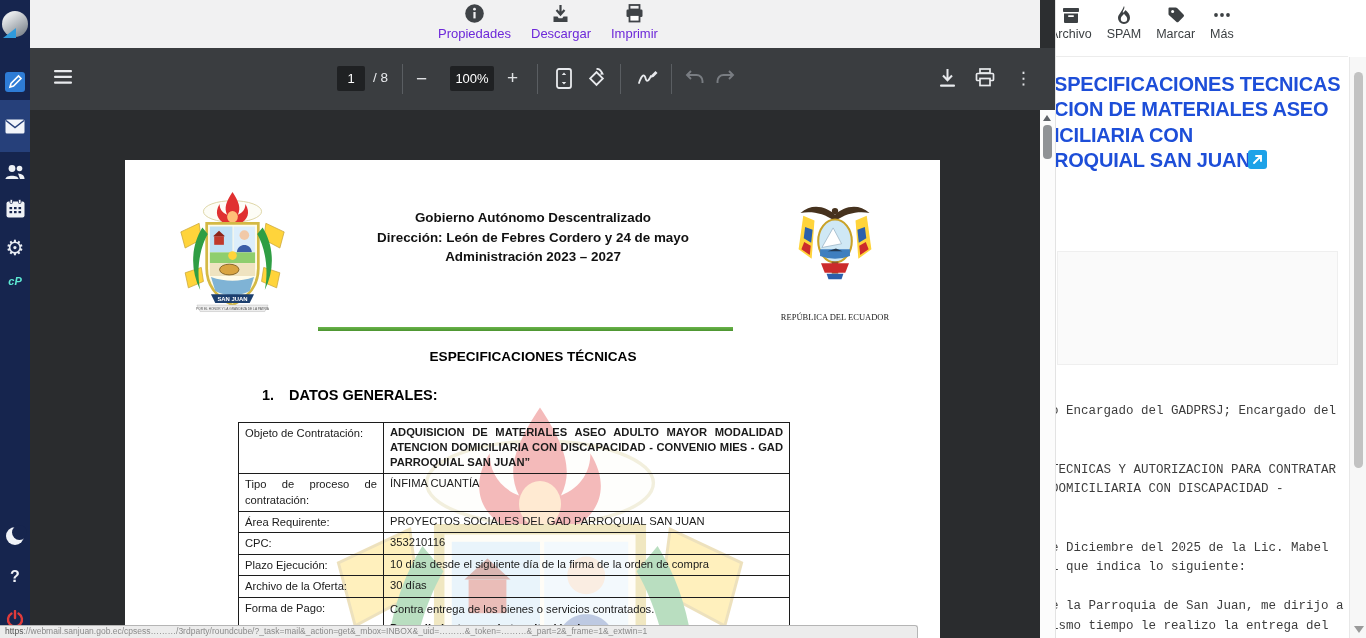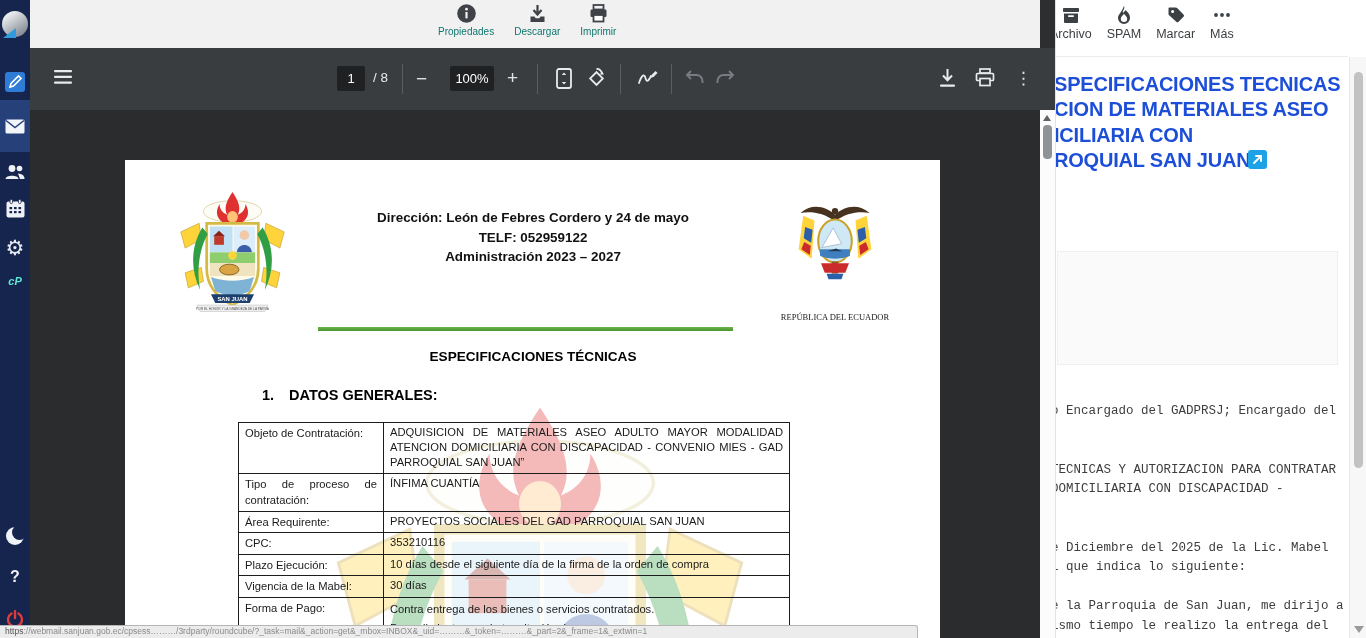--- a/index.html
+++ b/index.html
@@ -26,21 +26,21 @@
   .logo-ball .b2 { position:absolute; left:1px; bottom:-1px; width:0; height:0;
                    border-left:13px solid transparent; border-bottom:10px solid #2f9add; }
   .crescent { position:relative; width:18px; height:18px; }
   .crescent .c1 { position:absolute; width:18px; height:18px; border-radius:50%; background:#f0f3f8; }
   .crescent .c2 { position:absolute; left:6px; top:-2px; width:15px; height:15px; border-radius:50%; background:#16254e; }
 
   
   #preview-header { position:absolute; left:30px; top:0; width:1010px; height:48px; background:#f1f1f2; z-index:10; }
   #ph-buttons { position:absolute; left:408px; top:3px; display:flex; gap:20px; }
   .tb-btn { display:flex; flex-direction:column; align-items:center; gap:2px; cursor:pointer; }
-  .tb-btn .lbl { font-size:10px; color:#0f766e; }
+  .tb-btn .lbl { font-size:13px; color:#6d28d9; }
   .tb-btn svg { display:block; }
 
   
   #header-sliver { position:absolute; left:1040px; top:0; width:15px; height:48px; background:#2c2e30; z-index:11; }
 
   
   #msg-panel { position:absolute; left:1055px; top:0; width:311px; height:638px; background:#fff; overflow:hidden; z-index:5;
                border-left:1px solid #e3e3e3; }
   #msg-toolbar { position:absolute; left:-6px; top:5px; display:flex; gap:15px; }
   #msg-toolbar .tb-btn .lbl { font-size:12.5px; color:#3c4043; }
@@ -101,21 +101,21 @@
 
   #doc-table { position:absolute; left:113px; top:262px; width:552px; border-collapse:collapse;
                font-size:11.2px; color:#1a1a1a; }
   #doc-table td { border:1.6px solid #1c1c1c; vertical-align:top; padding:2px 6px; line-height:15px;
                   background:transparent; }
   #doc-table td.lbl { width:145px; text-align:justify; line-height:16.5px; }
   #doc-table tr.r0 td { height:47px; } #doc-table tr.r0 td.val div { line-height:15.2px; }
   #doc-table tr.r1 td { height:38px; }
   #doc-table tr.r2 td, #doc-table tr.r3 td, #doc-table tr.r4 td, #doc-table tr.r5 td { height:17px; }
   #doc-table tr.r6 td.val div { line-height:19.8px; }
-  #doc-table .b { font-weight:normal; }
+  #doc-table .b { font-weight:bold; }
   #doc-table .justify { text-align:justify; }
 
   
   #status-bar { position:absolute; left:0; bottom:0; width:918px; height:13px; background:#ececec;
                 border:1px solid #b5b5b5; border-left:none; border-bottom:none; border-top-right-radius:3px;
                 font-size:8.5px; line-height:11px; color:#8a8a8a; padding:0 5px; white-space:nowrap;
                 overflow:hidden; z-index:50; }
   #status-bar .head { color:#555; }
 </style>
 </head>
@@ -425,22 +425,22 @@
         <svg id="seal-left">
             <use href="#sj-arms" width="109" height="127"></use>
           </svg>
         <svg id="seal-right">
             <use href="#ec-arms" width="84" height="95"></use>
           </svg>
         <div id="seal-right-caption">REPÚBLICA DEL ECUADOR</div>
 
         <div id="doc-header">
 
+            <div class="hdr-line">Gobierno Autónomo Descentralizado</div>
             <div class="hdr-line">Dirección: León de Febres Cordero y 24 de mayo</div>
-            <div class="hdr-line">TELF: 052959122</div>
             <div class="hdr-line">Administración 2023 – 2027</div>
           </div>
         <div id="green-bar"></div>
 
         <div id="doc-title">ESPECIFICACIONES TÉCNICAS</div>
         <div id="doc-section">
           <span class="num">1.</span><span>DATOS GENERALES:</span>
         </div>
 
         <table id="doc-table">
@@ -469,21 +469,21 @@
                   <div>353210116</div>
                 </td>
               </tr>
               <tr class="r4">
                 <td class="lbl">Plazo Ejecución:</td>
                 <td class="val">
                   <div>10 días desde el siguiente día de la firma de la orden de compra</div>
                 </td>
               </tr>
               <tr class="r5">
-                <td class="lbl">Vigencia de la Mabel:</td>
+                <td class="lbl">Archivo de la Oferta:</td>
                 <td class="val">
                   <div>30 días</div>
                 </td>
               </tr>
               <tr class="r6">
                 <td class="lbl">Forma de Pago:</td>
                 <td class="val">
                   <div>Contra entrega de los bienes o servicios contratados.</div>
                   <div class="b">Procedimiento para la tramitación de pagos:</div>
                 </td>

